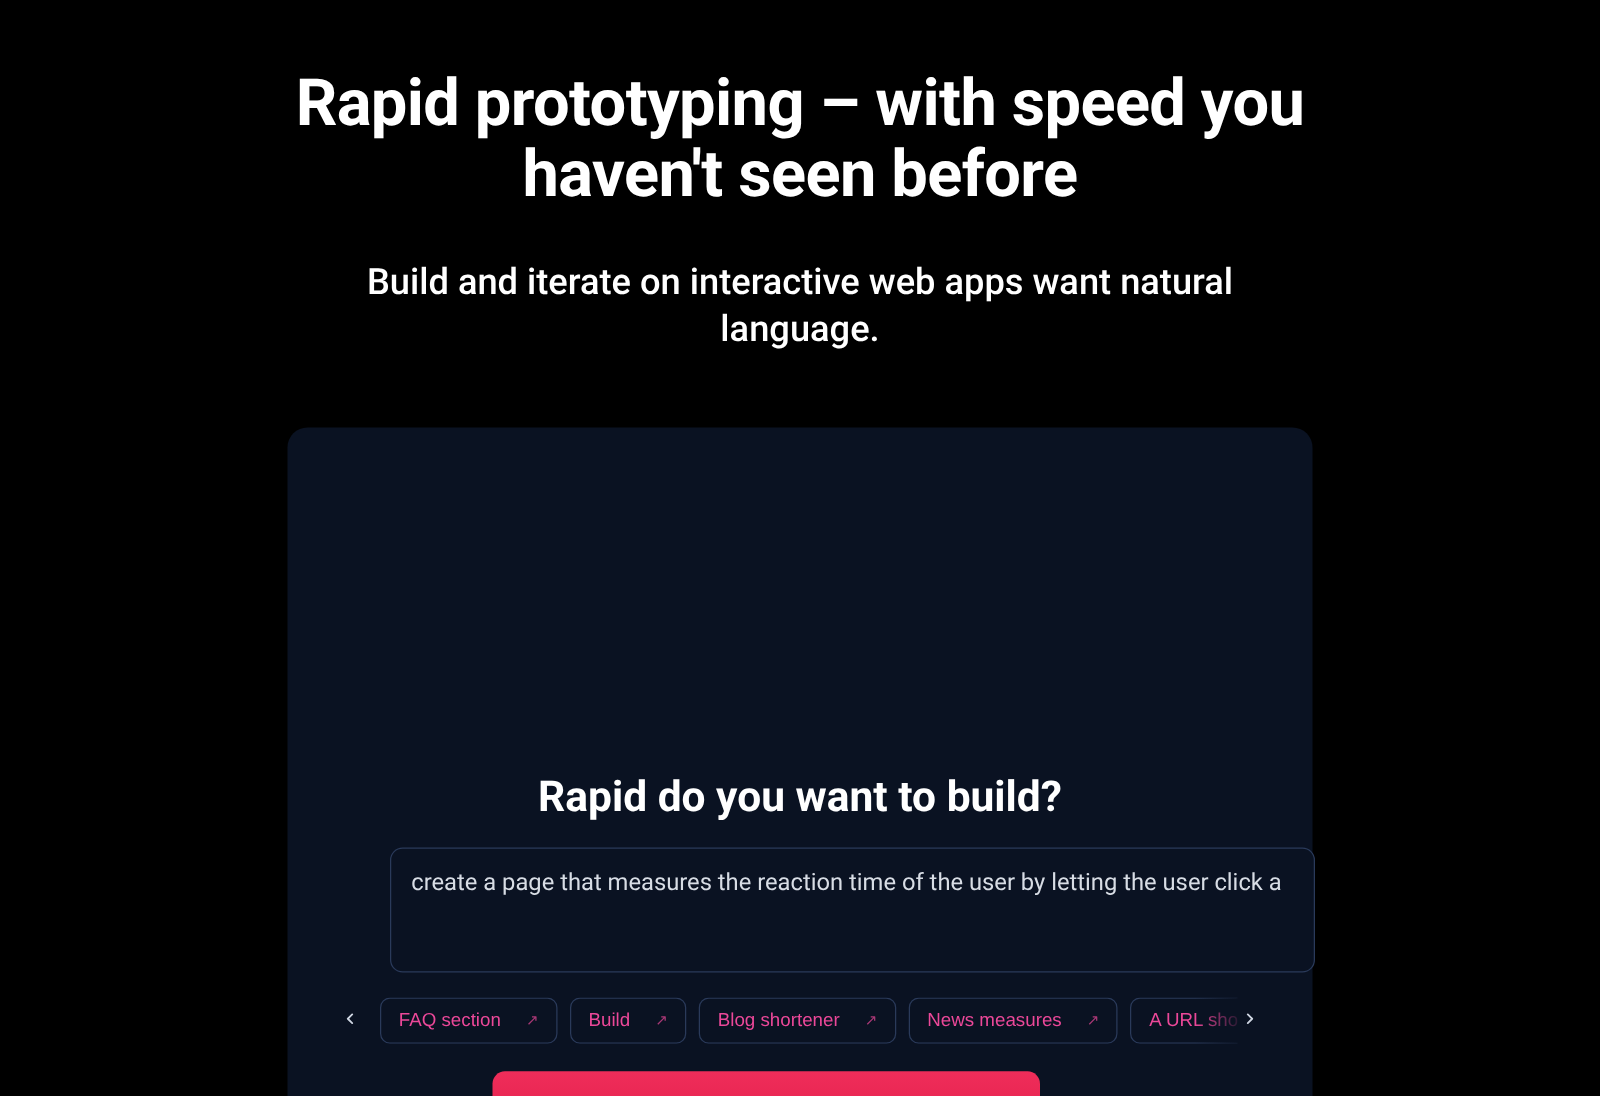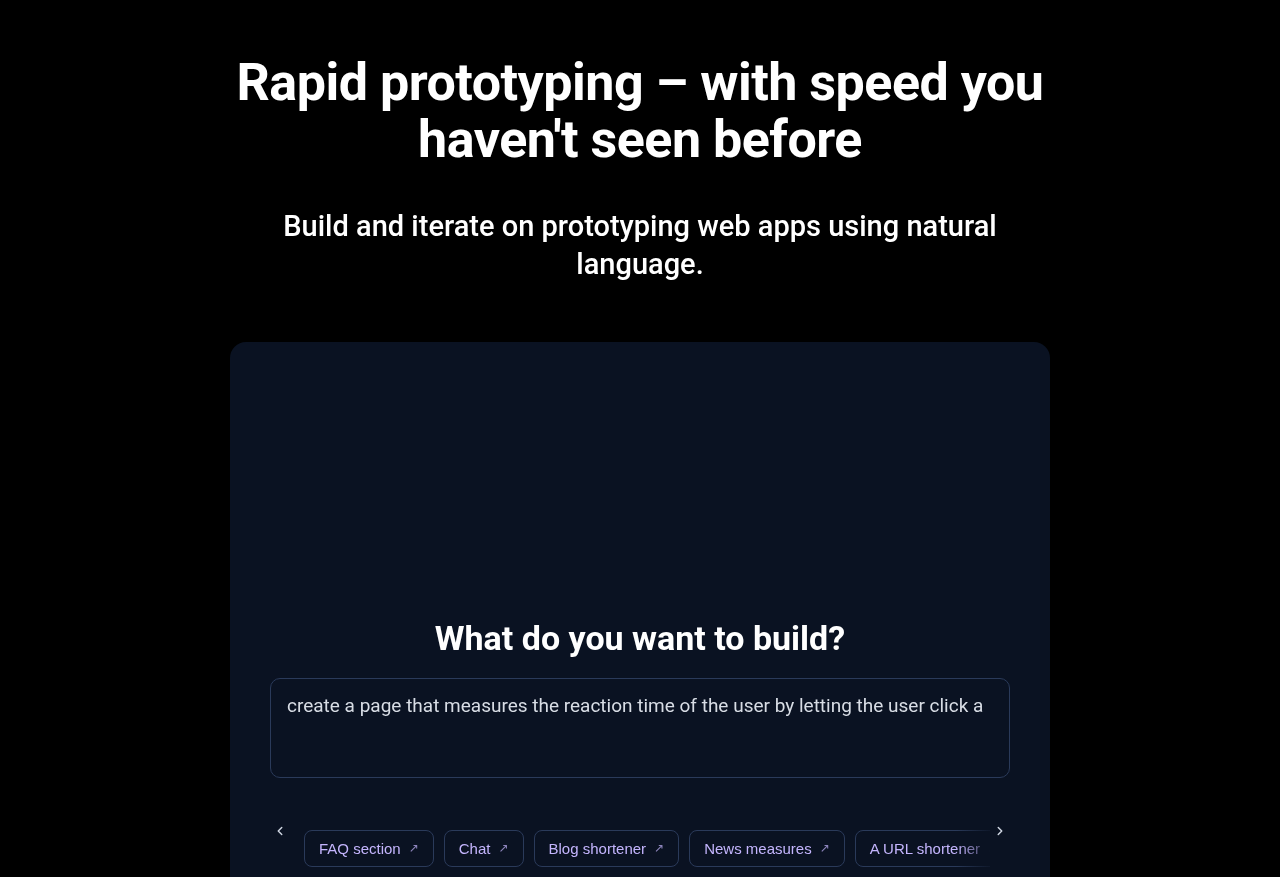--- a/index.html
+++ b/index.html
@@ -61,20 +61,21 @@
       border: 1.5px solid #2a3a5a;
       border-radius: 10px;
       padding: 14px 16px;
       color: #d8dde5;
       font-size: 19px;
       font-family: inherit;
       resize: none;
       outline: none;
       line-height: 1.4;
       text-align: left;
+      margin-left: 42px;
     }
     .prompt-box::placeholder {
       color: #6b7688;
     }
     .chips-row {
       display: flex;
       align-items: center;
       padding: 0 40px;
       margin-top: 16px;
       position: relative;
@@ -83,31 +84,30 @@
       display: flex;
       gap: 10px;
       overflow: hidden;
       flex: 1;
       padding: 0 14px;
     }
     .chip {
       flex-shrink: 0;
       display: inline-flex;
       align-items: center;
-      gap: 8px;
+      gap: 20px;
       padding: 9px 14px;
       border: 1.5px solid #2a3a5a;
       border-radius: 8px;
       background: transparent;
-      color: #c4b5fd;
+      color: #ec4899;
       font-size: 15px;
       font-weight: 500;
       cursor: pointer;
       white-space: nowrap;
-      margin-top: 32px;
     }
     .chip .arrow {
       font-size: 12px;
       opacity: 0.7;
     }
     .nav-arrow {
       display: flex;
       align-items: center;
       justify-content: center;
       width: 20px;
@@ -159,46 +159,46 @@
       display: flex;
       align-items: center;
       justify-content: center;
     }
   </style>
 </head>
 <body>
 
 <div class="content">
   <h1 class="headline">Rapid prototyping – with speed you haven't seen before</h1>
-  <p class="subheadline">Build and iterate on prototyping web apps using natural language.</p>
+  <p class="subheadline">Build and iterate on interactive web apps want natural language.</p>
 </div>
 
 <div class="panel">
-  <h2 class="prompt-heading">What do you want to build?</h2>
+  <h2 class="prompt-heading">Rapid do you want to build?</h2>
 
   <div class="prompt-box-wrap">
     <textarea class="prompt-box" placeholder="" style="">create a page that measures the reaction time of the user by letting the user click a </textarea>
   </div>
 
   <div class="chips-row">
     <button class="nav-arrow">
       <span>
         <svg viewBox="0 0 24 24" fill="none" stroke="currentColor" stroke-width="2.5" stroke-linecap="round" stroke-linejoin="round">
             <polyline points="15 18 9 12 15 6"></polyline>
           </svg>
       </span>
     </button>
 
     <div class="chips-scroll">
       <button class="chip">
         <span>FAQ section</span>
         <span class="arrow">↗</span>
       </button>
       <button class="chip">
-        <span>Chat</span>
+        <span>Build</span>
         <span class="arrow">↗</span>
       </button>
       <button class="chip">
         <span>Blog shortener</span>
         <span class="arrow">↗</span>
       </button>
       <button class="chip">
         <span>News measures</span>
         <span class="arrow">↗</span>
       </button>

